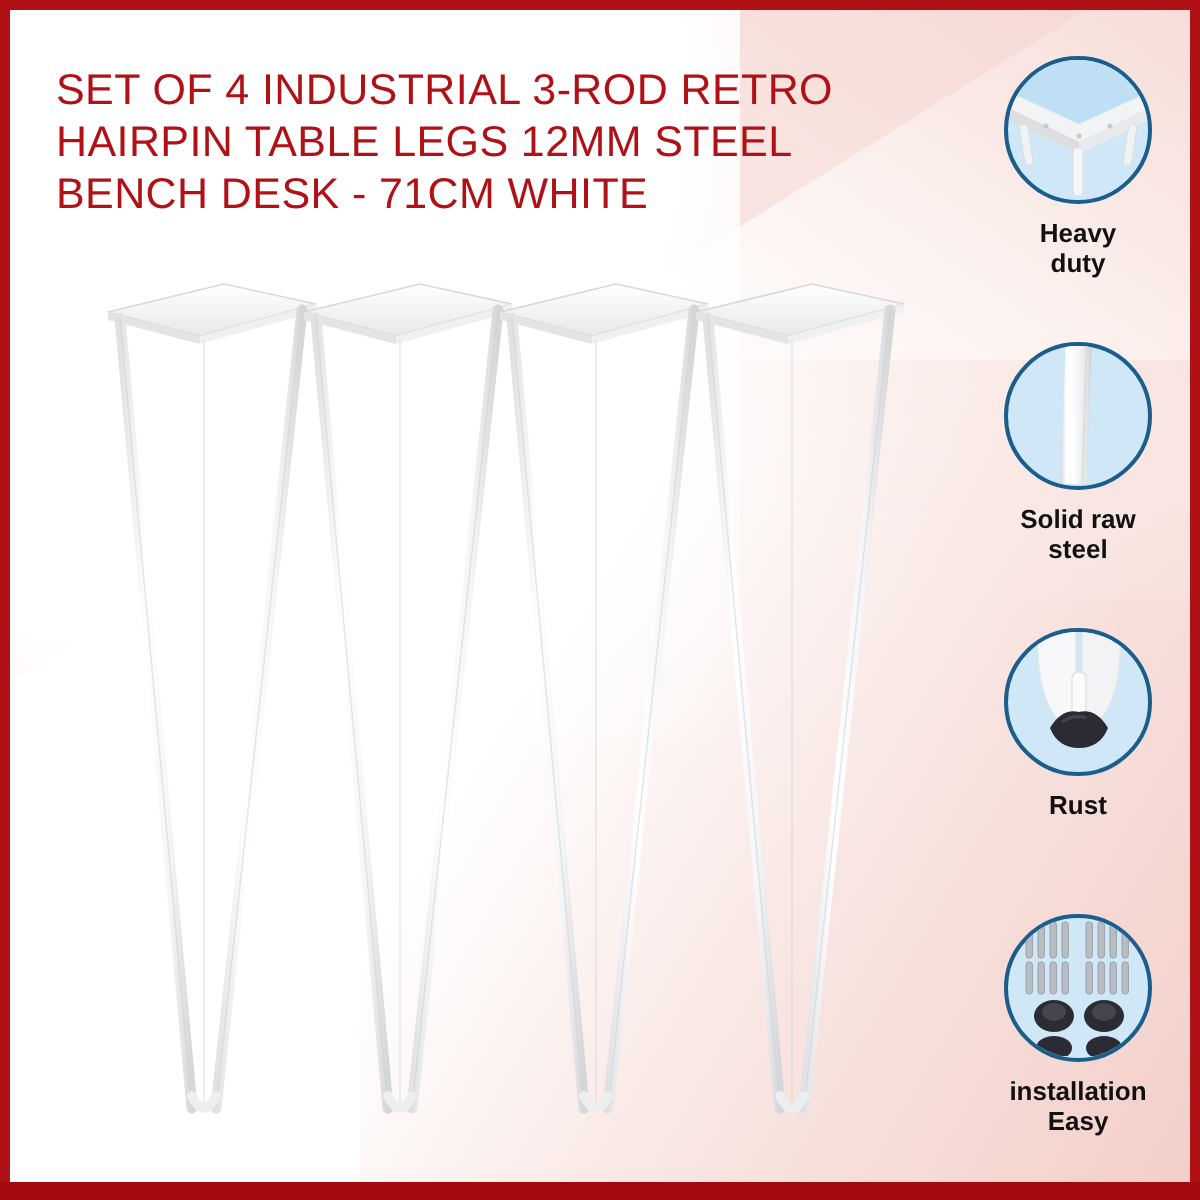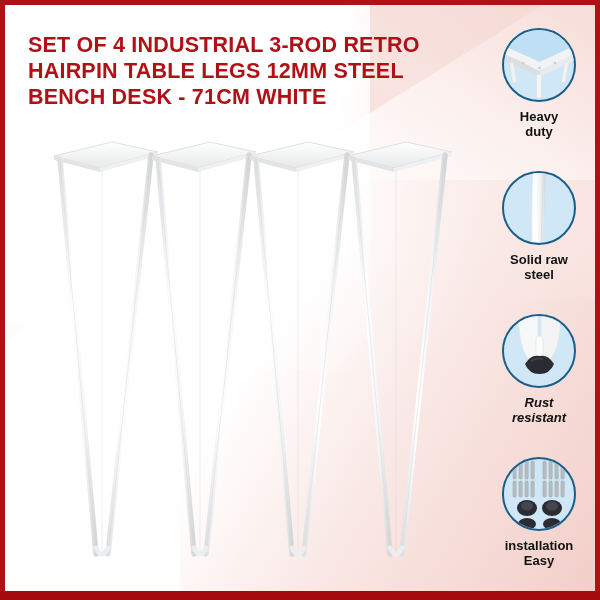--- a/index.html
+++ b/index.html
@@ -61,21 +61,21 @@
   .frame-bottom { left: 0; right: 0; bottom: 0; height: 9px; background: #A4090E; }
 
   
   .title {
     position: absolute;
     left: 28px;
     top: 32px;
     width: 430px;
     color: #B01116;
     font-size: 21.5px;
-    font-weight: bold;
+    font-weight: normal;
     line-height: 26px;
     letter-spacing: 0.2px;
     text-transform: uppercase;
   }
 
   
   .legs-area {
     position: absolute;
     left: 0;
     top: 130px;
@@ -294,33 +294,32 @@
           <path d="M30.5,-5 L32,74" stroke="#FFFFFF" stroke-width="2" opacity="0.9"></path>
           <path d="M38.5,-5 L36,74" stroke="#D8DADC" stroke-width="1" opacity="0.8"></path>
         </svg>
       </div>
       <div class="feature-label">
         <div>Solid raw</div>
         <div>steel</div>
       </div>
     </div>
 
-    <div class="feature" style="top:286px;font-style:italic;">
+    <div class="feature" style="top:286px;">
       <div class="feature-circle">
         <svg width="69" height="69" viewBox="0 0 69 69">
           <path d="M14,-5 Q12,30 24,44 L33,44 L33,-5 Z" fill="#F7F8F9" stroke="#E3E5E7" stroke-width="0.8"></path>
           <path d="M55,-5 Q57,30 45,44 L36,44 L36,-5 Z" fill="#F2F3F4" stroke="#E3E5E7" stroke-width="0.8"></path>
           <rect x="31" y="20" width="7" height="28" rx="3" fill="#FAFBFB" stroke="#E0E2E4" stroke-width="0.7"></rect>
           <path d="M20,48 Q26,38 34.5,40 Q43,38 49,48 Q45,58 34.5,58 Q24,58 20,48 Z" fill="#2B2B33"></path>
           <path d="M26,45 Q32,41 38,43" stroke="#4A4A55" stroke-width="1.6" fill="none" opacity="0.8"></path>
         </svg>
       </div>
       <div class="feature-label">
         <div>Rust</div>
-        <div>resistant</div>
       </div>
     </div>
 
     <div class="feature" style="top:429px;">
       <div class="feature-circle">
         <svg width="69" height="69" viewBox="0 0 69 69">
           <g fill="#B9BDC2" stroke="#9AA0A6" stroke-width="0.5">
             <g>
               <rect x="8" y="2" width="3.2" height="18" rx="1.3"></rect>
               <rect x="14" y="2" width="3.2" height="18" rx="1.3"></rect>

